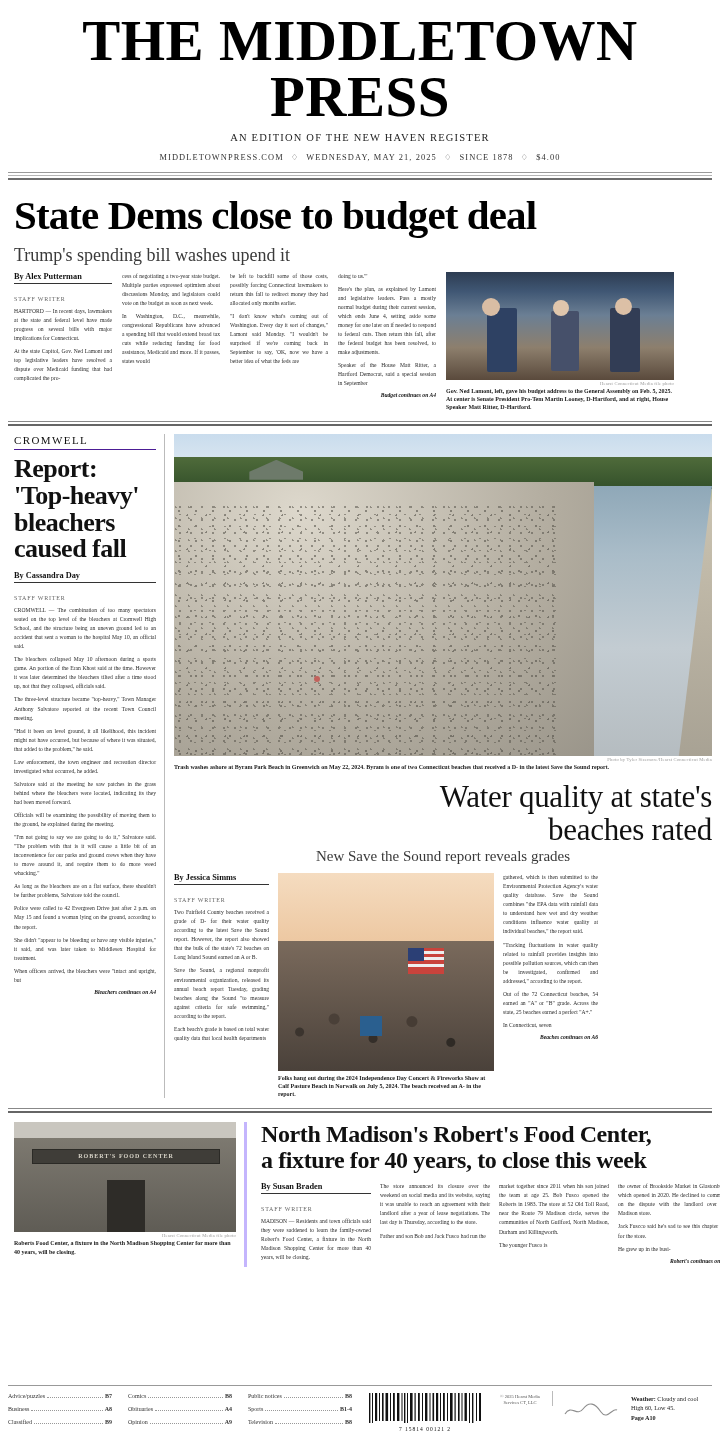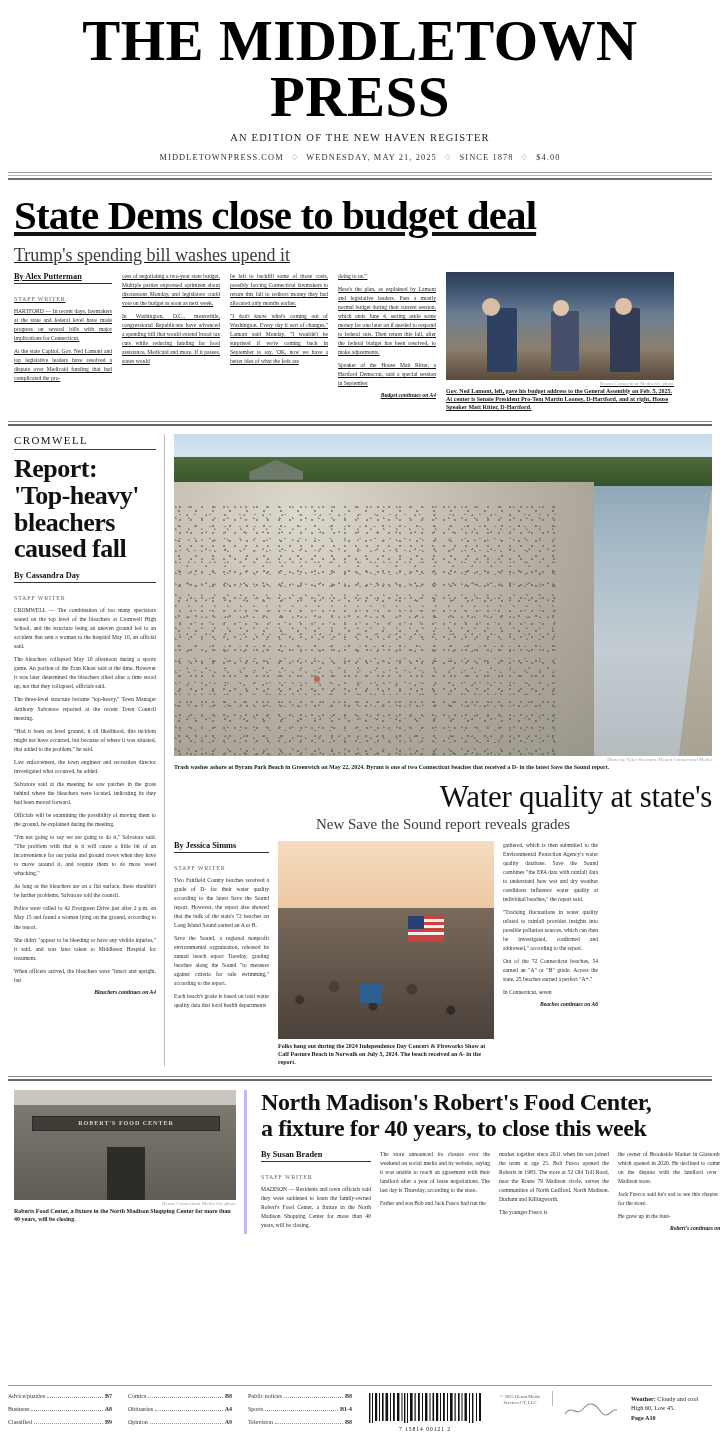--- a/index.html
+++ b/index.html
@@ -39,21 +39,21 @@
     color:#333;
     text-transform:uppercase;
   }
   .masthead-meta .dot{padding:0 7px;}
   .rule-stack{margin-top:10px;}
   .rule-thin{height:1px;background:#9a9a9a;margin-bottom:2px;}
   .rule-thin2{height:1px;background:#b5b5b5;margin-bottom:2px;}
   .rule-thick{height:2px;background:#6d6d6d;}
 
   
-  .lead{margin-top:15px;text-decoration:underline;}
+  .lead{margin-top:15px;}
   .lead-hed{
     font-weight:700;
     font-size:41px;
     line-height:1.0;
     letter-spacing:-0.9px;
     margin:0 0 9px 6px;
     color:#000;
   }
   .lead-deck{
     font-size:18px;
@@ -268,20 +268,21 @@
         <div class="sand"></div>
         <div class="debris"></div>
         <div class="pavilion"></div>
         <div class="redball"></div>
       </div>
       <div class="credit">Photo by Tyler Sizemore/Hearst Connecticut Media</div>
       <div class="cap">Trash washes ashore at Byram Park Beach in Greenwich on May 22, 2024. Byram is one of two Connecticut beaches that received a D- in the latest Save the Sound report.</div>
 
       <h3 class="wq-hed">
         <span>Water quality at state's</span><br>
+        <span>beaches rated</span>
       </h3>
       <div class="wq-deck">New Save the Sound report reveals grades</div>
 
       <div class="wq-body">
         <div class="wq-col">
           <div class="byline">By Jessica Simms</div>
           <div class="bytitle">STAFF WRITER</div>
           <p class="para">Two Fairfield County beaches received a grade of D- for their water quality according to the latest Save the Sound report. However, the report also showed that the bulk of the state's 72 beaches on Long Island Sound earned an A or B.</p>
           <p class="para">Save the Sound, a regional nonprofit environmental organization, released its annual beach report Tuesday, grading beaches along the Sound "to measure against criteria for safe swimming," according to the report.</p>
           <p class="para">Each beach's grade is based on total water quality data that local health departments</p>

